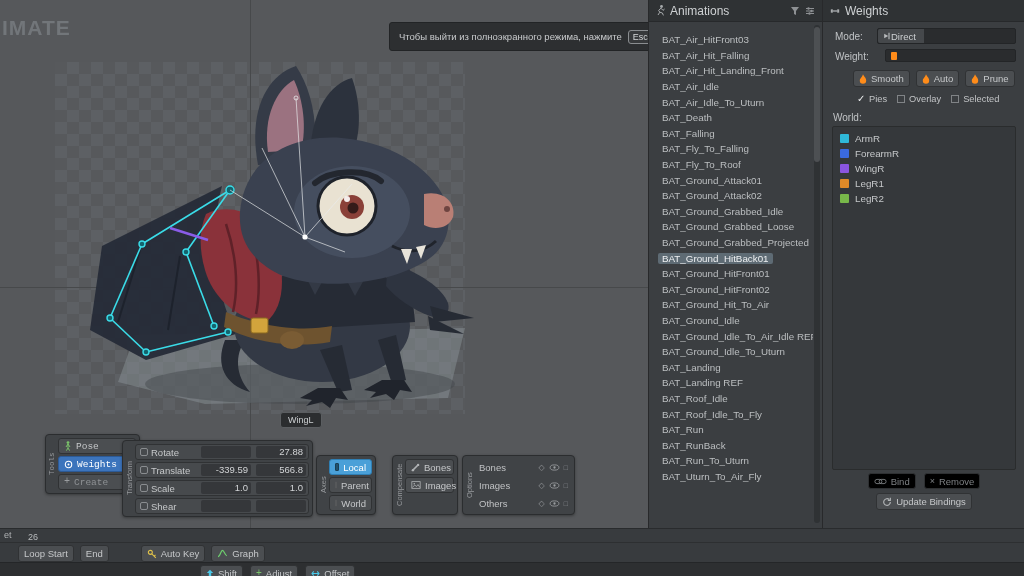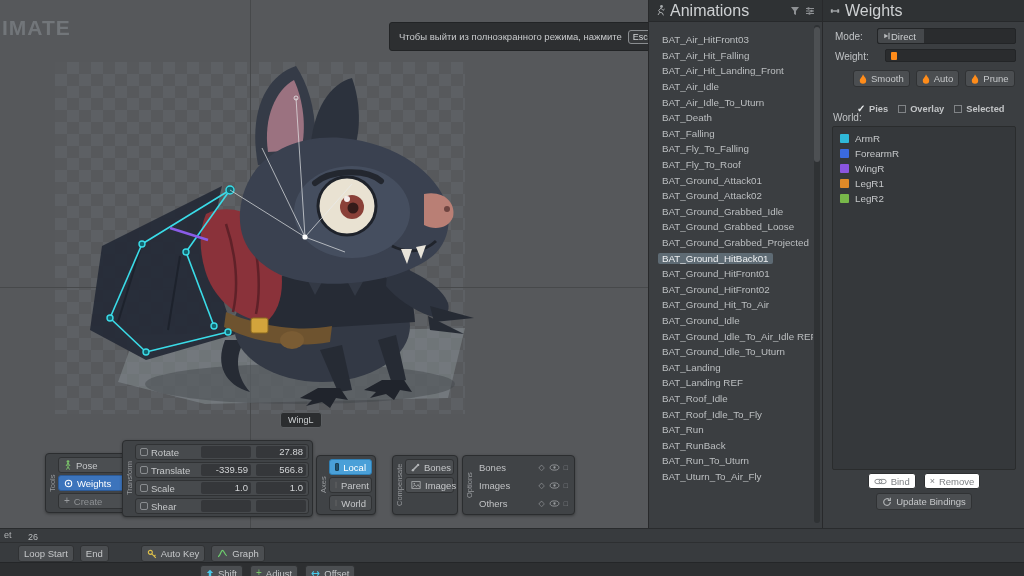--- a/index.html
+++ b/index.html
@@ -45,21 +45,21 @@
   .tval { width:50px; height:12px; background:#35373a; border-radius:2px; font-size:9.5px; color:#d2d4d6;
     text-align:right; padding:0 3px; line-height:12px; margin-left:2px; }
 
   .orow { display:flex; align-items:center; height:16px; margin-bottom:2px; padding:0 3px 0 4px; }
   .olabel { flex:1; font-size:9.5px; color:#c0c2c4; }
   .oicons { display:flex; gap:4px; align-items:center; color:#8e9194; font-size:8px; }
 
   
   .side { position:absolute; top:0; height:528px; background:#3b3e41; border-left:1px solid #28292b; }
   .side-header { height:22px; background:#2f3234; border-bottom:1px solid #27292b; display:flex;
-    align-items:center; padding:0 7px; gap:5px; color:#ced1d3; font-size:16px; }
+    align-items:center; padding:0 7px; gap:5px; color:#ced1d3; font-size:12px; }
   .hdr-spacer { flex:1; }
 
   .anim-list { position:absolute; left:0; top:22px; right:9px; bottom:0; overflow:hidden; padding-top:10px; }
   .anim-item { height:15.6px; display:flex; align-items:center; padding-left:9px; font-size:9.8px;
     color:#bcbfc1; white-space:nowrap; }
   .anim-item .al { padding:0 4px; border-radius:2px; }
   .anim-item.selected .al { background:#5e6b74; color:#eef0f2; }
   .scrollbar { position:absolute; right:2px; top:25px; bottom:5px; width:6px; background:#2f3234; border-radius:3px; }
   .scroll-thumb { position:absolute; left:0; top:2px; width:6px; height:135px; background:#4d5053; border-radius:3px; }
 
@@ -71,21 +71,21 @@
   .slider-track { position:absolute; background:#2a2c2e; border:1px solid #232527; border-radius:2px; height:13px; }
   .slider-thumb { position:absolute; left:5px; top:2px; width:6px; height:8px; background:#ff8c1a; border-radius:1px; }
   .toggle { display:flex; align-items:center; gap:4px; font-size:9.3px; color:#c2c4c6; }
   .tg-box { width:8px; height:8px; border:1px solid #808386; display:inline-block; position:relative; }
   .tg-box.checked { border-color:transparent; }
   .tg-box.checked::after { content:"\2713"; position:absolute; left:-1px; top:-3px; color:#eceeef; font-size:10px; }
   .bones-list { position:absolute; left:9px; top:126px; width:184px; height:344px; background:#35383b;
     border:1px solid #2a2c2d; border-radius:2px; padding:4px 3px; }
   .bone-item { height:15px; display:flex; align-items:center; gap:6px; padding-left:4px; font-size:9.8px; color:#c5c7c9; }
   .swatch { width:9px; height:9px; border-radius:1px; flex:none; }
-  .btn.disabled { background:#ffffff; border-color:#2e3032; color:#7e8184; }
+  .btn.disabled { background:#000000; border-color:#2e3032; color:#7e8184; }
 
   
   .timeline { position:absolute; left:0; top:528px; width:1024px; height:34px; background:#383b3e; border-top:1px solid #292b2d; }
   .tl-tabfrag { position:absolute; left:4px; top:1px; font-size:9px; color:#aeb1b3; }
   .tl-frame { position:absolute; left:28px; top:3px; font-size:9px; color:#b8bbbd; }
   .tl-sep { position:absolute; left:0; top:13px; width:1024px; height:1px; background:#2d2f31; }
   .tl-controls { position:absolute; left:18px; top:16px; display:flex; gap:6px; }
   .tl-gap { width:20px; }
   .bottombar { position:absolute; left:0; top:562px; width:1024px; height:14px; background:#2d2f31; border-top:1px solid #242628; }
   .bb-controls { position:absolute; left:200px; top:2px; display:flex; gap:7px; }
@@ -185,21 +185,21 @@
       <circle cx="296" cy="98" r="2" fill="none" stroke="#e9ebec" stroke-width="0.8"></circle>
     </svg>
 
     <div class="notification">
       <span>Чтобы выйти из полноэкранного режима, нажмите</span>
       <span class="esc-badge">Esc</span>
     </div>
 
     <div class="vtooltip">WingL</div>
 
-    <div class="fpanel" style="left:45px; top:453px; width:95px; height:60px;">
+    <div class="fpanel" style="left:45px; top:434px; width:95px; height:60px;font-family:Liberation Mono, monospace;">
       <div class="vlabel">Tools</div>
       <div class="btn">
         <svg class="ic" width="8" height="10" viewBox="0 0 8 10">
           <circle cx="4" cy="1.6" r="1.4" fill="#7ac36a"></circle>
           <path d="M4 3 L2 6 M4 3 L6 6 M4 3 L4 7 M2.4 9.6 L4 7 L5.6 9.6" stroke="#7ac36a" stroke-width="1" fill="none"></path>
         </svg>
         <span>Pose</span>
       </div>
       <div class="btn active-blue">
         <svg class="ic" width="9" height="9" viewBox="0 0 9 9">
@@ -509,21 +509,21 @@
         <span>Auto</span>
       </div>
       <div class="btn" style="height:17px;">
         <svg class="ic" width="8" height="10" viewBox="0 0 10 12">
           <path d="M5 0 C6 3 9 4 9 8 A4 4 0 0 1 1 8 C1 5 4 4 5 0 Z" fill="#ff8c1a"></path>
         </svg>
         <span>Prune</span>
       </div>
     </div>
 
-    <div style="position:absolute; left:34px; top:104px; display:flex; gap:10px;font-weight:bold;">
+    <div style="position:absolute; left:34px; top:94px; display:flex; gap:10px;">
 
         <label class="toggle">
           <span class="tg-box checked"></span>
           <span>Pies</span>
         </label>
 
         <label class="toggle">
           <span class="tg-box"></span>
           <span>Overlay</span>
         </label>

